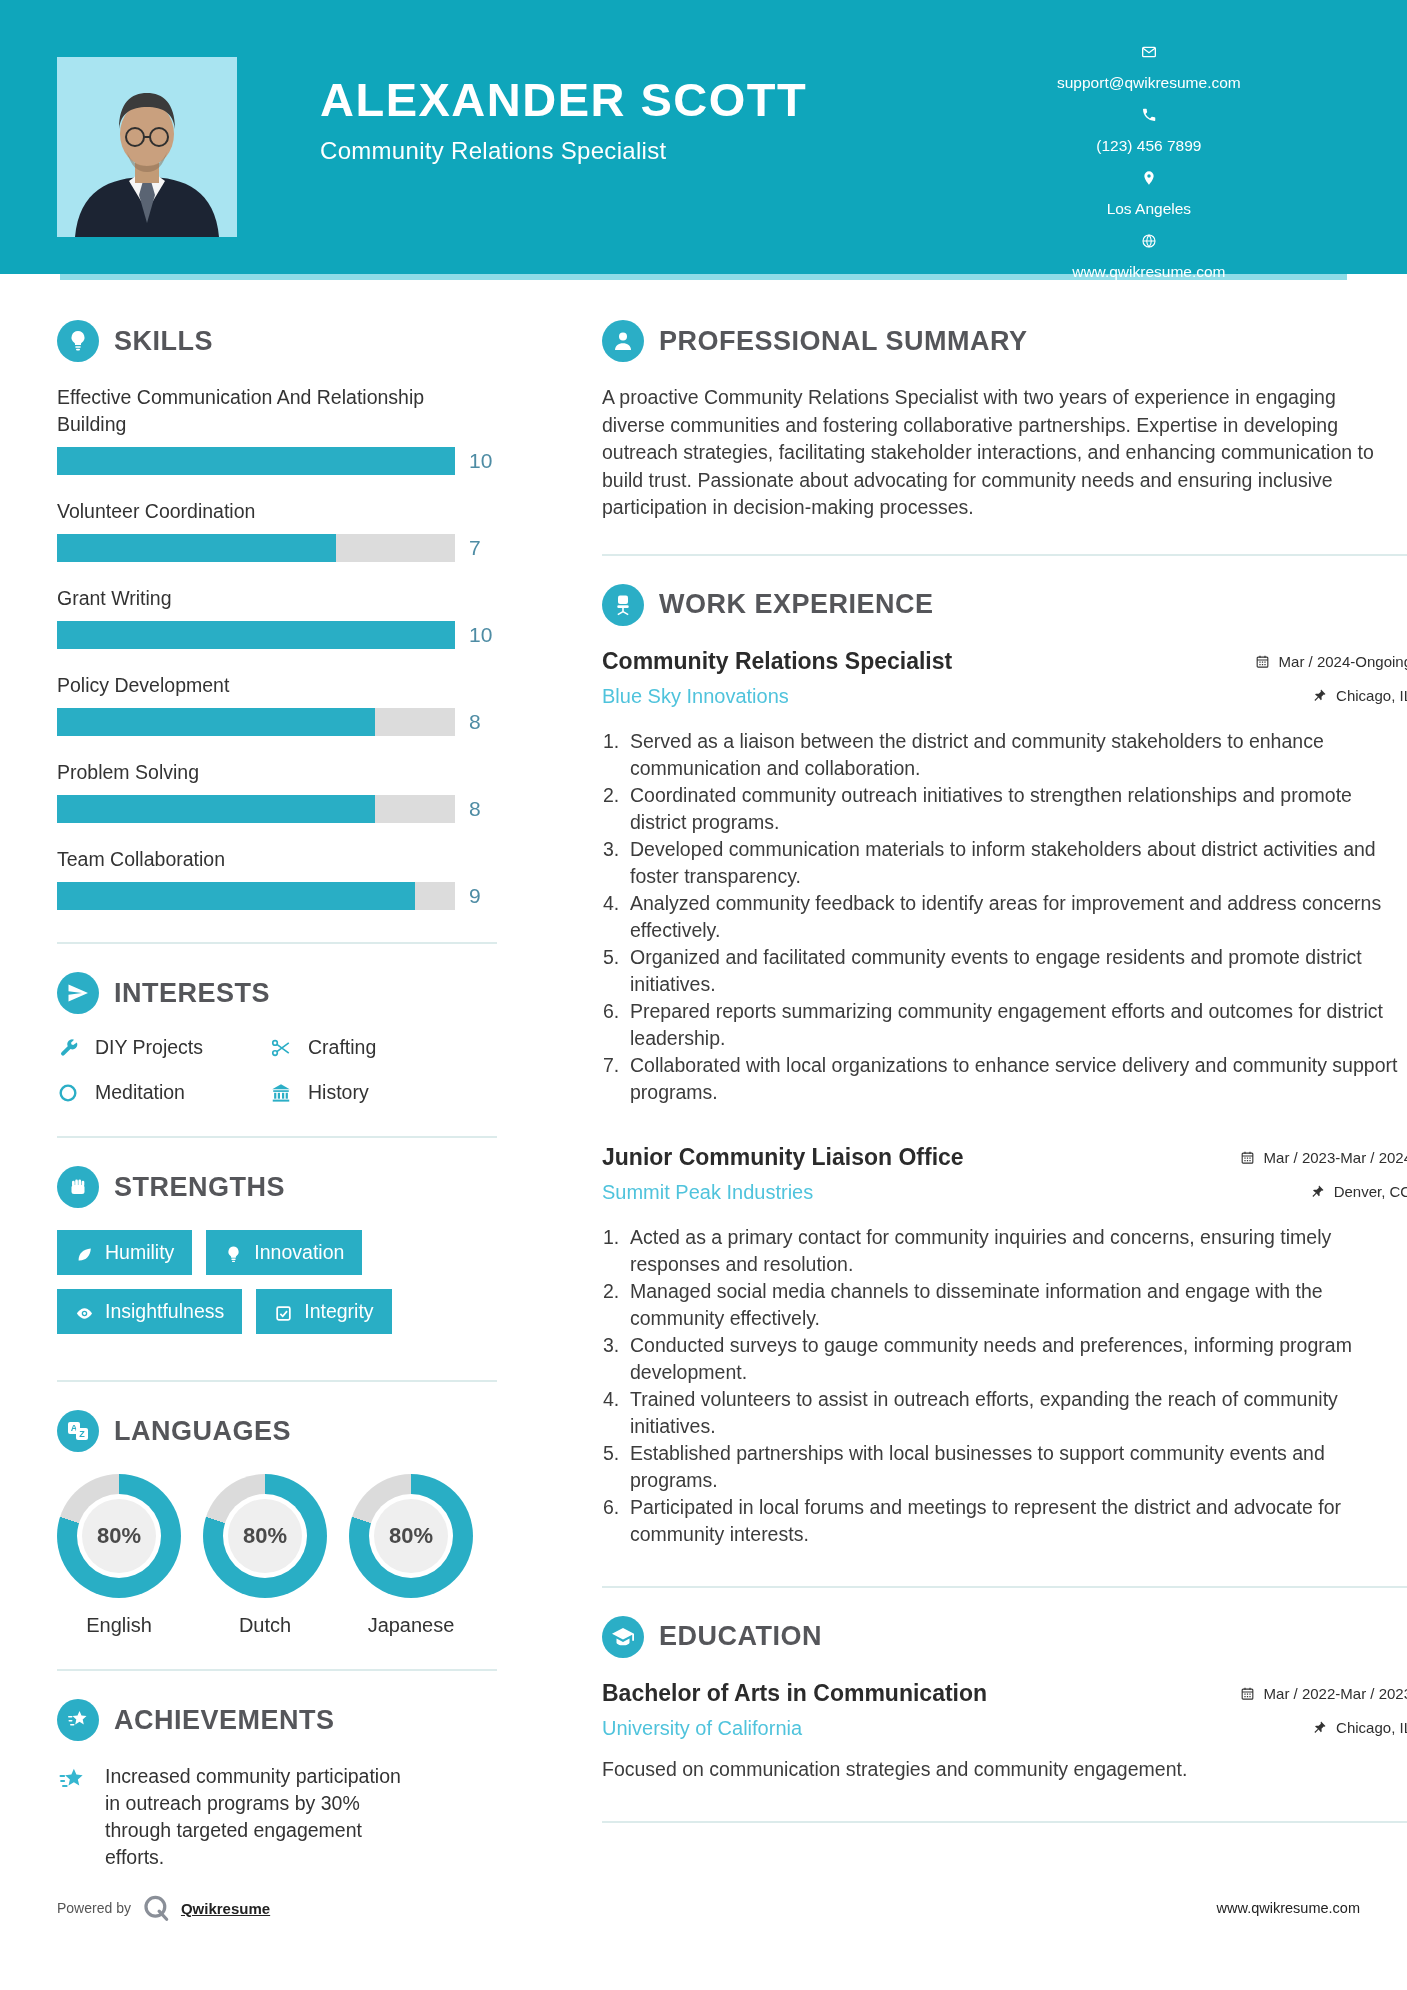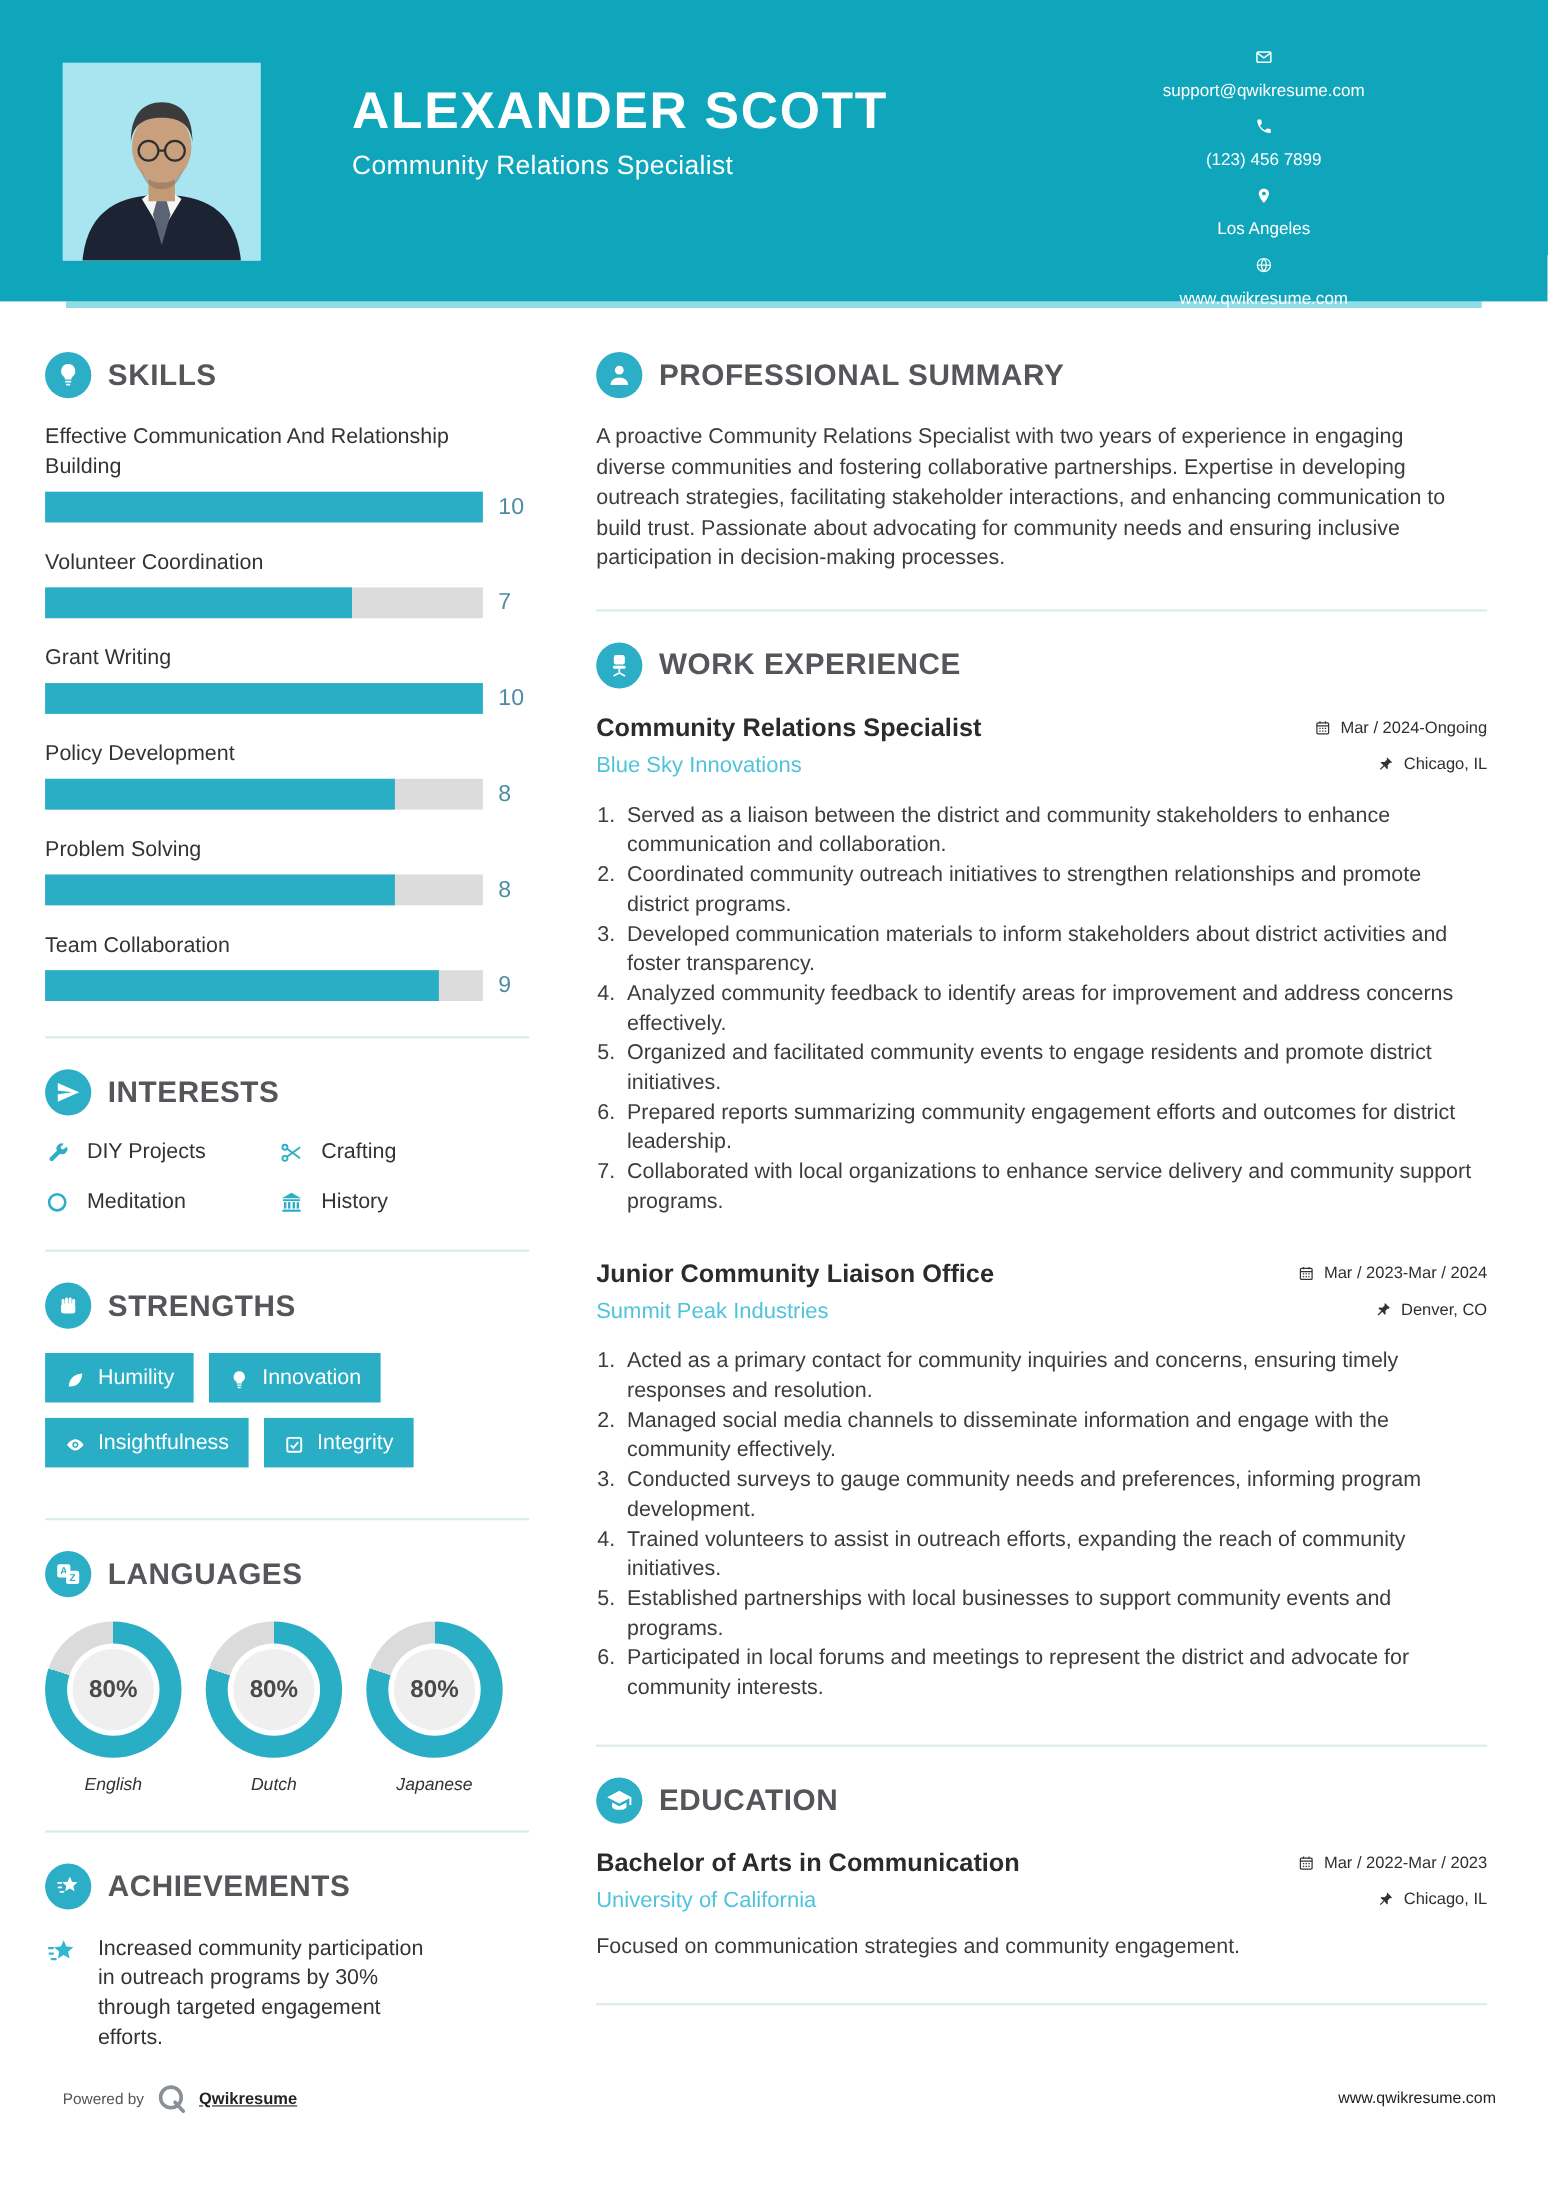--- a/index.html
+++ b/index.html
@@ -12,21 +12,21 @@
   .header-strip{height:6px;background:#8FDCE7;margin:0 60px;}
   .photo{position:absolute;left:57px;top:57px;width:180px;height:180px;background:#A9E4F1;overflow:hidden;}
   .name-block{position:absolute;left:320px;top:76px;color:#fff;}
   .name{font-size:47px;font-weight:800;letter-spacing:1.5px;line-height:1;}
   .job-title{font-size:24px;font-weight:400;margin-top:14px;letter-spacing:.3px;}
   .contact{position:absolute;left:1057px;top:44px;display:flex;flex-direction:column;gap:15px;color:#fff;}
   .contact-row{display:flex;align-items:center;gap:14px;font-size:15.5px;flex-direction:column;}
   .contact-row .ic{width:16px;height:16px;display:inline-flex;color:#fff;}
   .ic svg{width:100%;height:100%;}
   
-  .content{display:flex;padding:40px 47px 0 41px;}
+  .content{display:flex;padding:40px 47px 0 57px;gap:44px;}
   .col-left{width:440px;flex:none;}
   .col-right{margin-left:61px;width:810px;flex:none;}
   .divider{border-top:2px solid #DCEBEB;margin:32px 0 28px;}
   
   .sec-header{display:flex;align-items:center;gap:15px;margin:0 0 22px;}
   .sec-icon{width:42px;height:42px;border-radius:50%;background:#2BAEC6;color:#fff;
     display:flex;align-items:center;justify-content:center;flex:none;}
   .sec-icon svg{width:24px;height:24px;}
   .sec-title{font-size:27px;font-weight:700;color:#55565A;letter-spacing:.5px;}
   
@@ -45,21 +45,21 @@
   .badge{display:inline-flex;align-items:flex-end;gap:11px;background:#29AEC5;color:#fff;
     font-size:19.5px;font-weight:500;padding:11px 18px;margin:0 14px 14px 0;}
   .badge .ic{width:19px;height:19px;color:#fff;flex:none;}
   
   .langs{display:flex;gap:22px;}
   .lang{width:124px;text-align:center;}
   .donut{width:124px;height:124px;border-radius:50%;position:relative;background:#DBDBDB;}
   .donut::before{content:"";position:absolute;inset:20px;background:#fff;border-radius:50%;}
   .donut-center{position:absolute;inset:25px;background:#EFEFEF;border-radius:50%;
     display:flex;align-items:center;justify-content:center;font-size:22px;font-weight:700;color:#4A4A4A;}
-  .lang-label{margin-top:16px;font-size:16px;color:#333;font-style:italic;}
+  .lang-label{margin-top:16px;font-size:20px;color:#333;}
   
   .ach-item{display:flex;gap:18px;}
   .ach-item .ic{width:30px;height:30px;color:#35B6D0;flex:none;margin-top:2px;}
   .ach-text{font-size:19.5px;line-height:27px;color:#333;max-width:300px;}
   
   .summary-text{font-size:19.5px;line-height:27.5px;color:#3c3c3c;margin:0;max-width:800px;}
   .job{margin-bottom:38px;}
   .job-head{display:flex;justify-content:space-between;align-items:baseline;}
   .job-name{font-size:23px;font-weight:700;color:#2B2B2B;}
   .job-meta{display:flex;align-items:center;gap:9px;font-size:15px;color:#2F2F2F;white-space:nowrap;}

